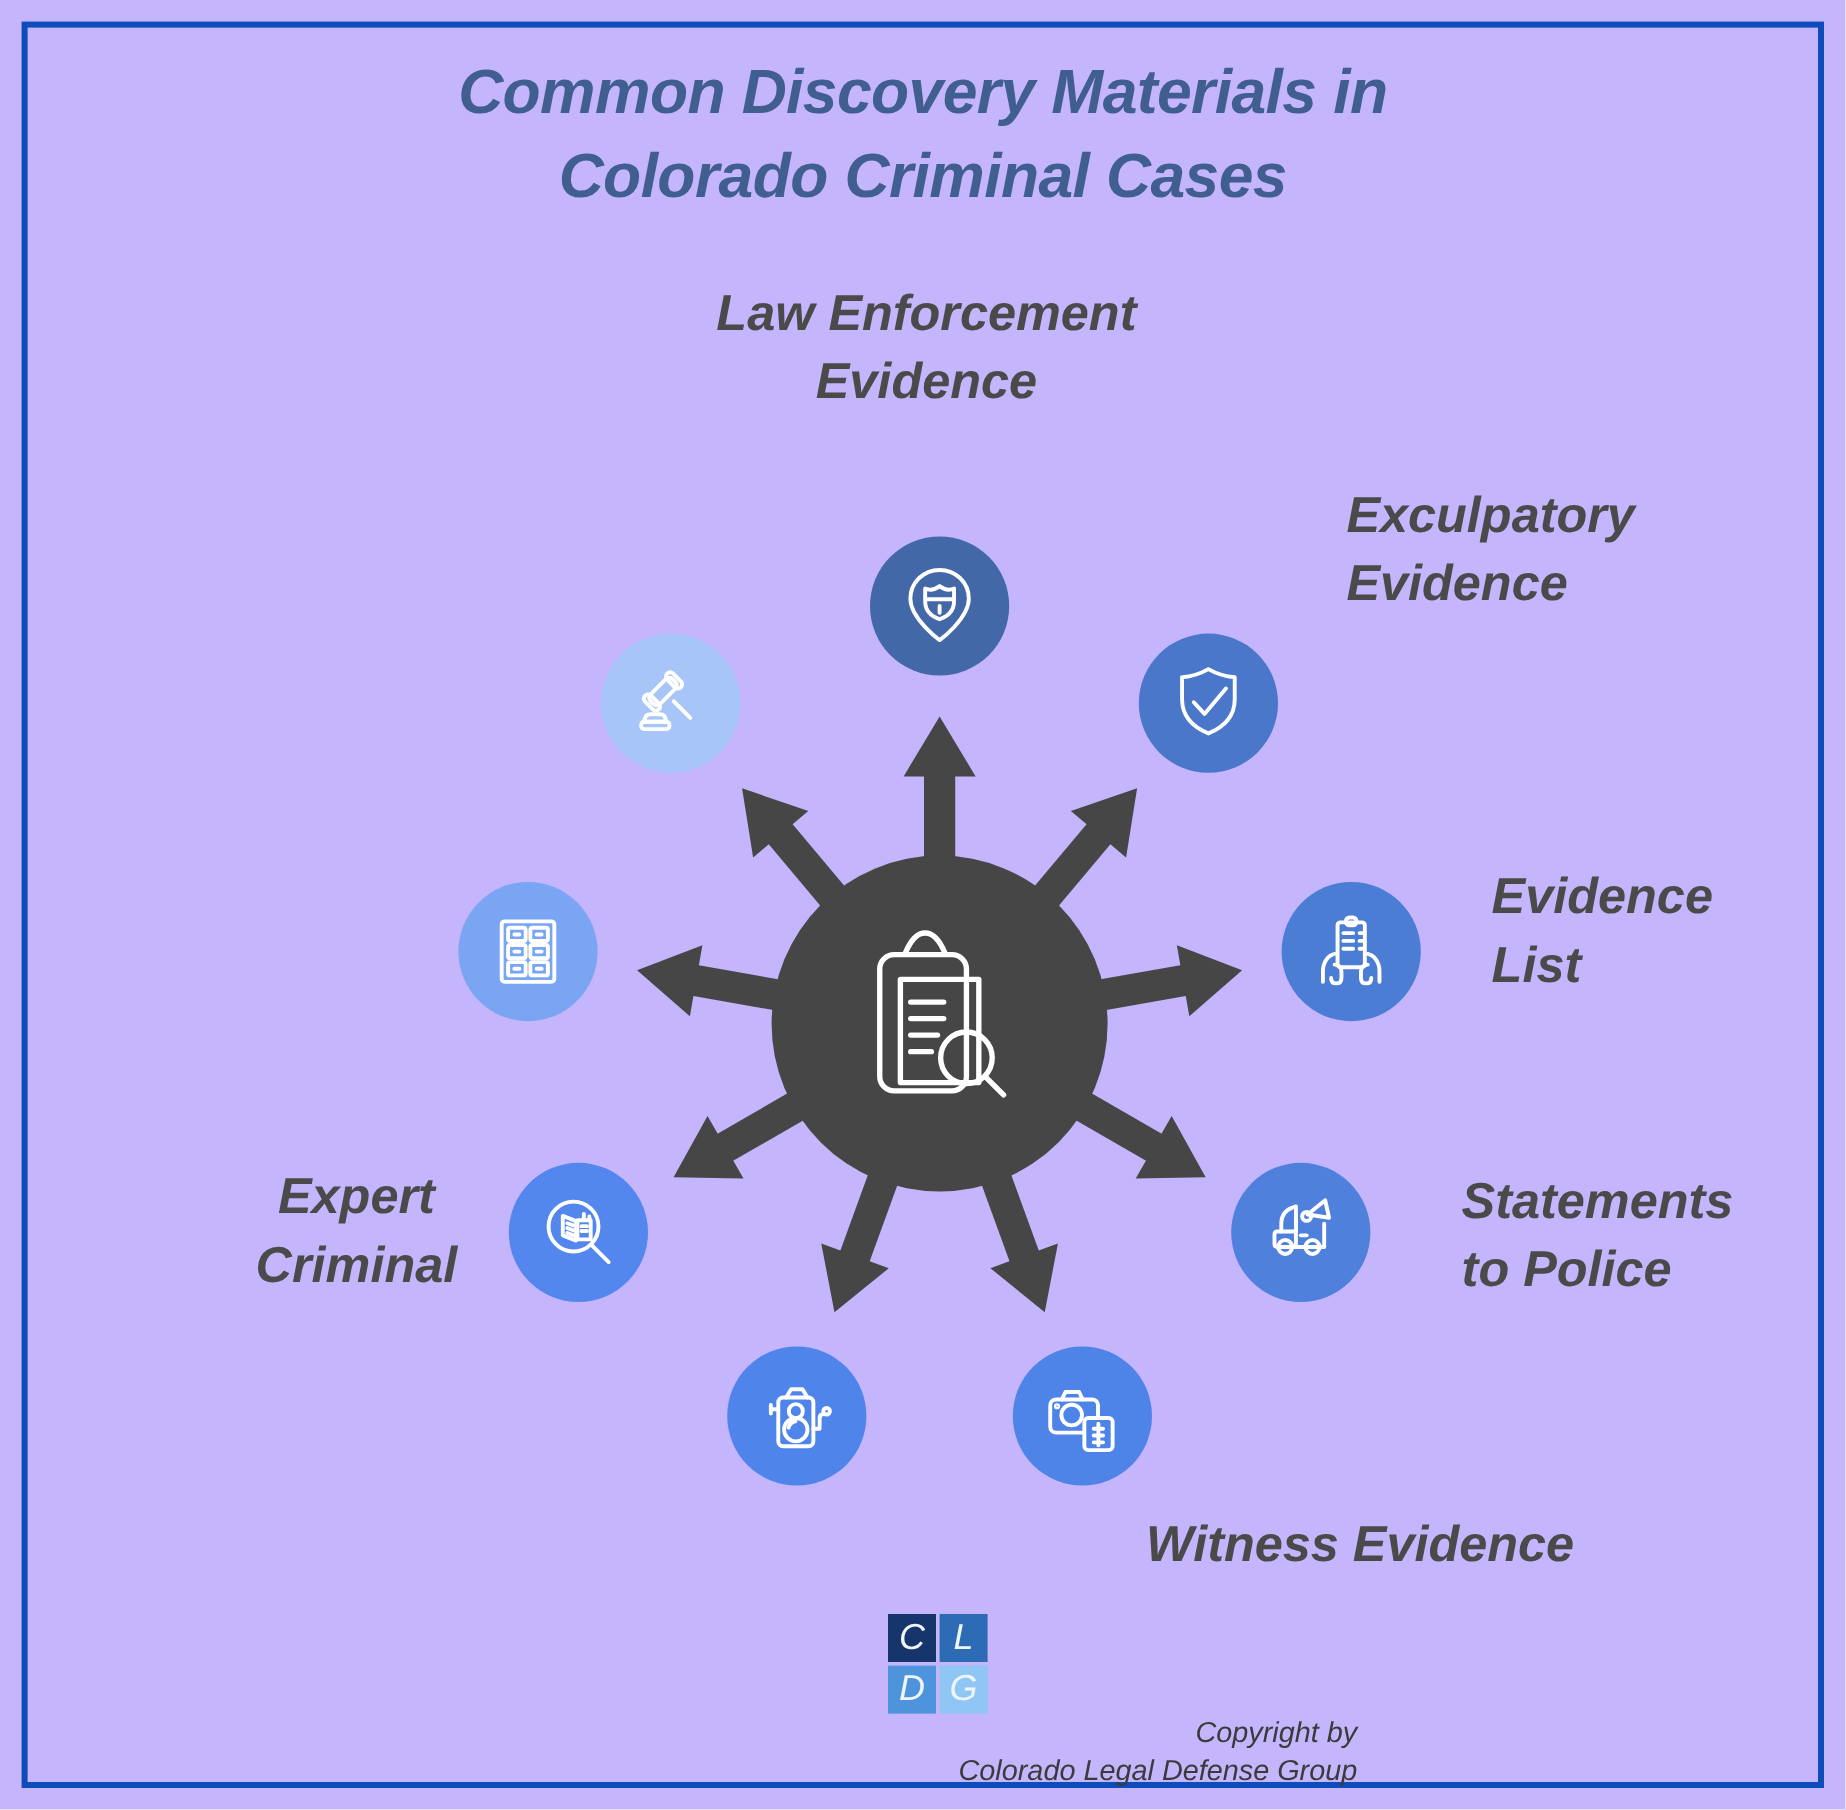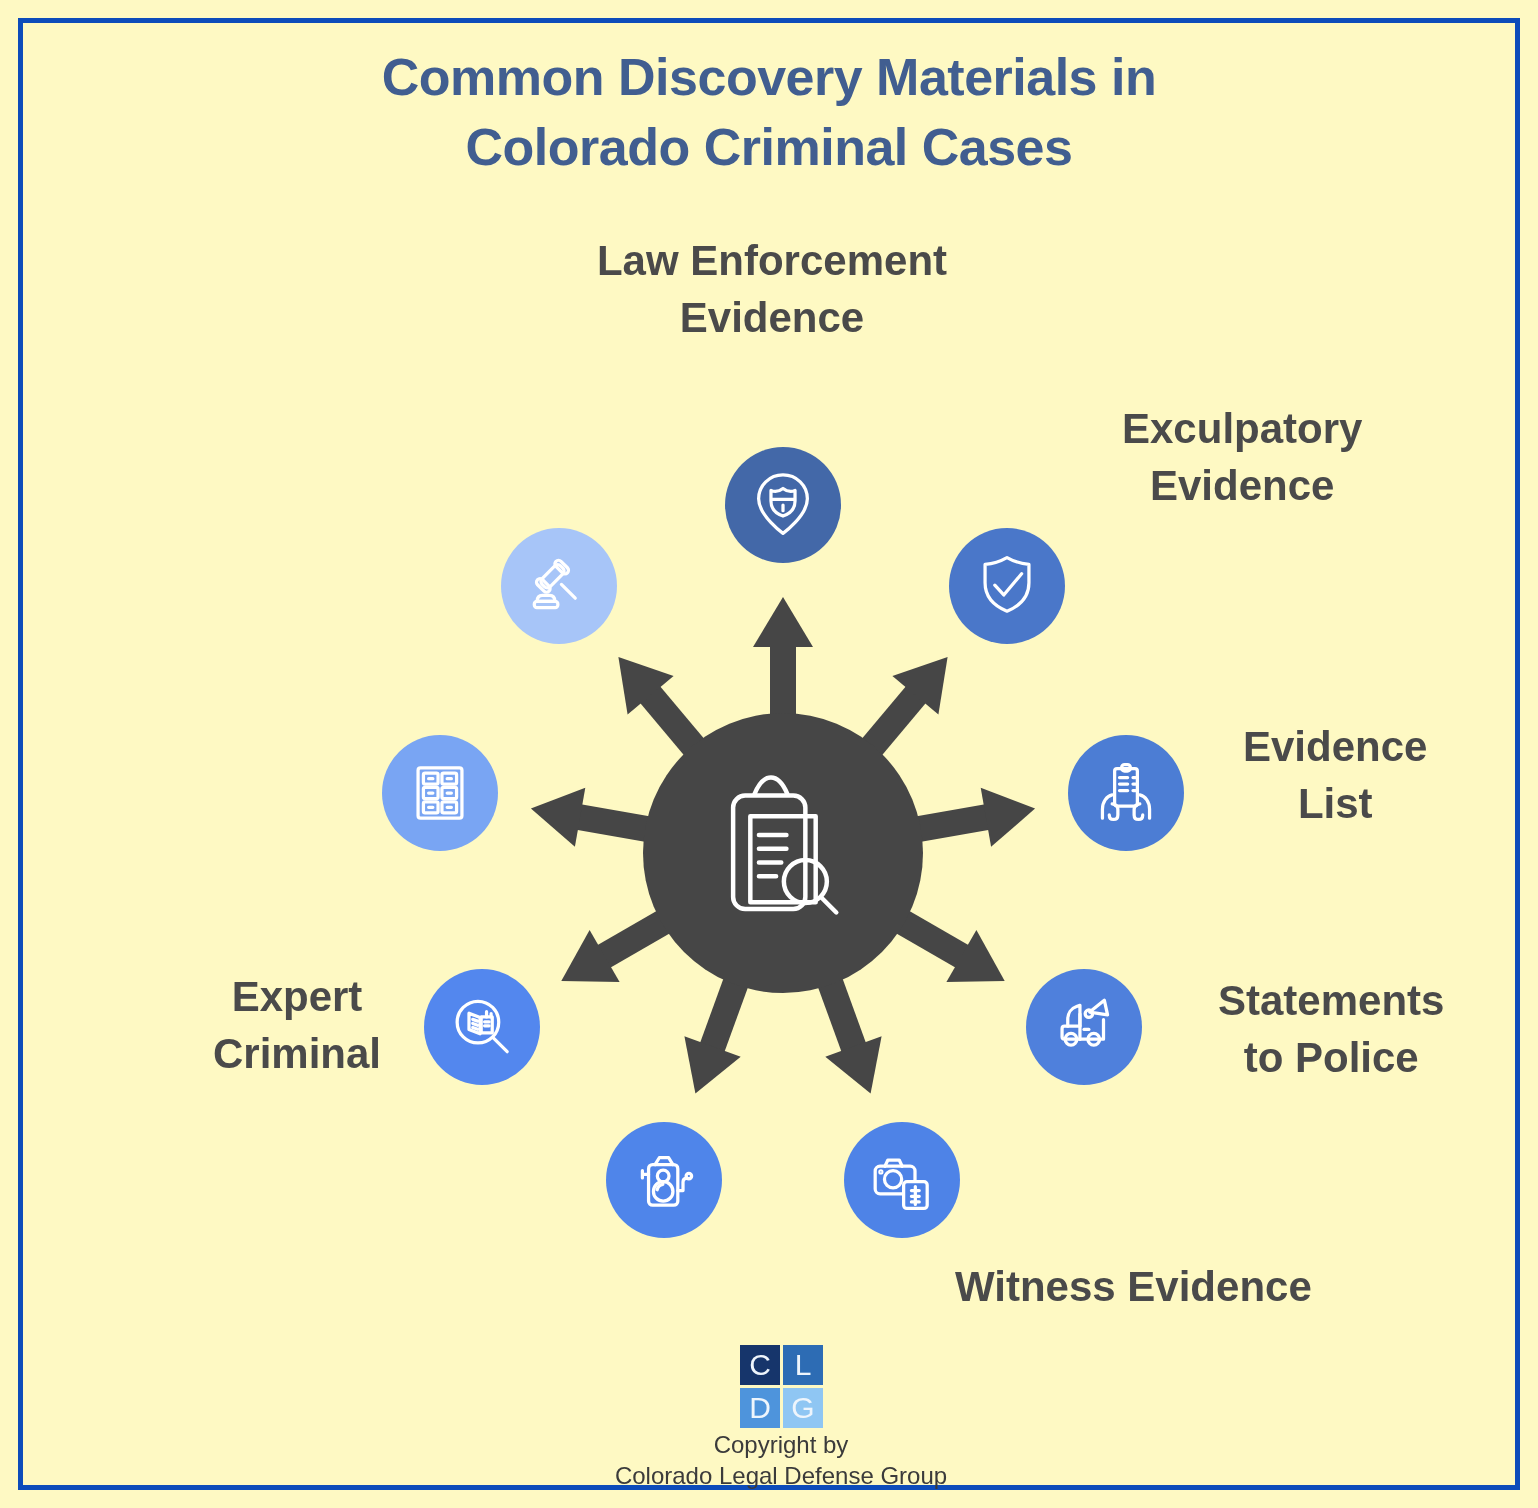--- a/index.html
+++ b/index.html
@@ -1,18 +1,19 @@
 <!DOCTYPE html>
 <html><head>
 <meta charset="utf-8">
 <style>
   html,body{margin:0;padding:0;background:#ffffff;}
   .canvas{
-    position:relative;width:1538px;height:1508px;background:#fef9c3;overflow:hidden;
+    position:relative;width:1538px;height:1508px;background:#c4b5fd;overflow:hidden;
     font-family:"Liberation Sans",sans-serif;
+    font-style:italic;
   }
   .frame{
     position:absolute;inset:18px;border:5px solid #0d4cba;pointer-events:none;
   }
   .title{
     position:absolute;left:0;top:42px;width:1538px;margin:0;
     text-align:center;font-size:52px;font-weight:bold;line-height:1.35;
     color:#415e90;white-space:pre-line;letter-spacing:-0.5px;
   }
   .radial{position:absolute;left:0;top:0;width:1538px;height:1508px;}
@@ -21,34 +22,34 @@
     display:flex;align-items:center;justify-content:center;
   }
   .hub-icon svg{width:172px;height:176px;}
   .node-circle{
     position:absolute;width:116px;height:116px;border-radius:50%;
     display:flex;align-items:center;justify-content:center;
   }
   .node-circle svg{width:78px;height:78px;}
   .node-label{
     position:absolute;font-size:42px;font-weight:bold;line-height:1.36;
-    color:#4a4a4a;white-space:pre-line;text-align:center;
+    color:#4a4a4a;white-space:pre-line;
   }
   .lbl-center{transform:translateX(-50%);text-align:center;}
   .logo-grid{
     position:absolute;left:740px;top:1345px;
     display:grid;grid-template-columns:40px 40px;grid-auto-rows:40px;gap:3px;
   }
   .logo-cell{display:flex;align-items:center;justify-content:center;}
   .logo-cell span{
     color:#eef5fc;font-size:30px;font-weight:400;line-height:1;
   }
   .copyright{
     position:absolute;left:781px;top:1429px;transform:translateX(-50%);
-    width:700px;text-align:center;font-size:24px;line-height:1.3;
+    width:700px;text-align:right;font-size:24px;line-height:1.3;
     color:#3b3b3b;white-space:pre-line;
   }
   .ic{fill:none;stroke:#ffffff;stroke-width:2;stroke-linecap:round;stroke-linejoin:round;}
 </style>
 </head>
 <body>
 
 <div class="canvas">
 
   <div class="frame"></div>

